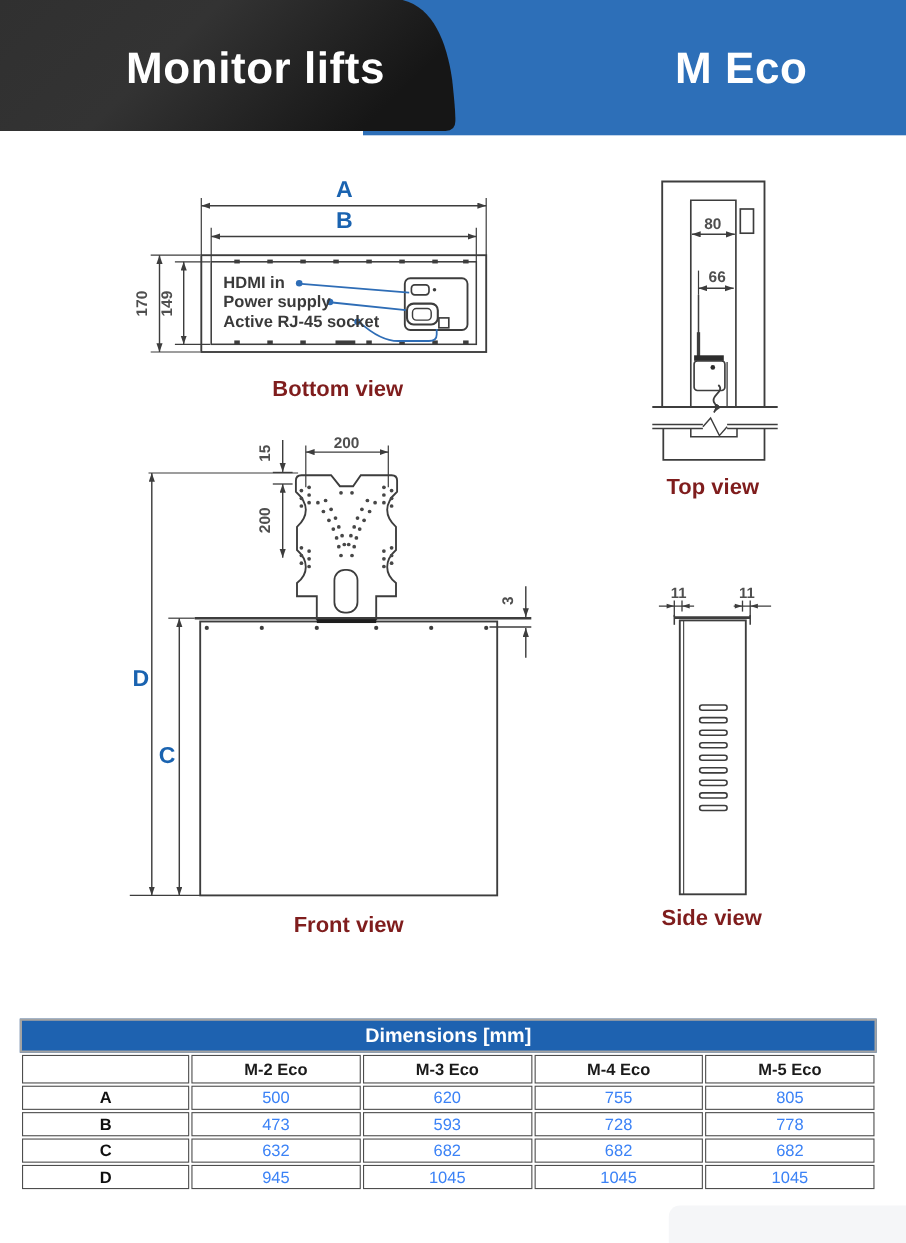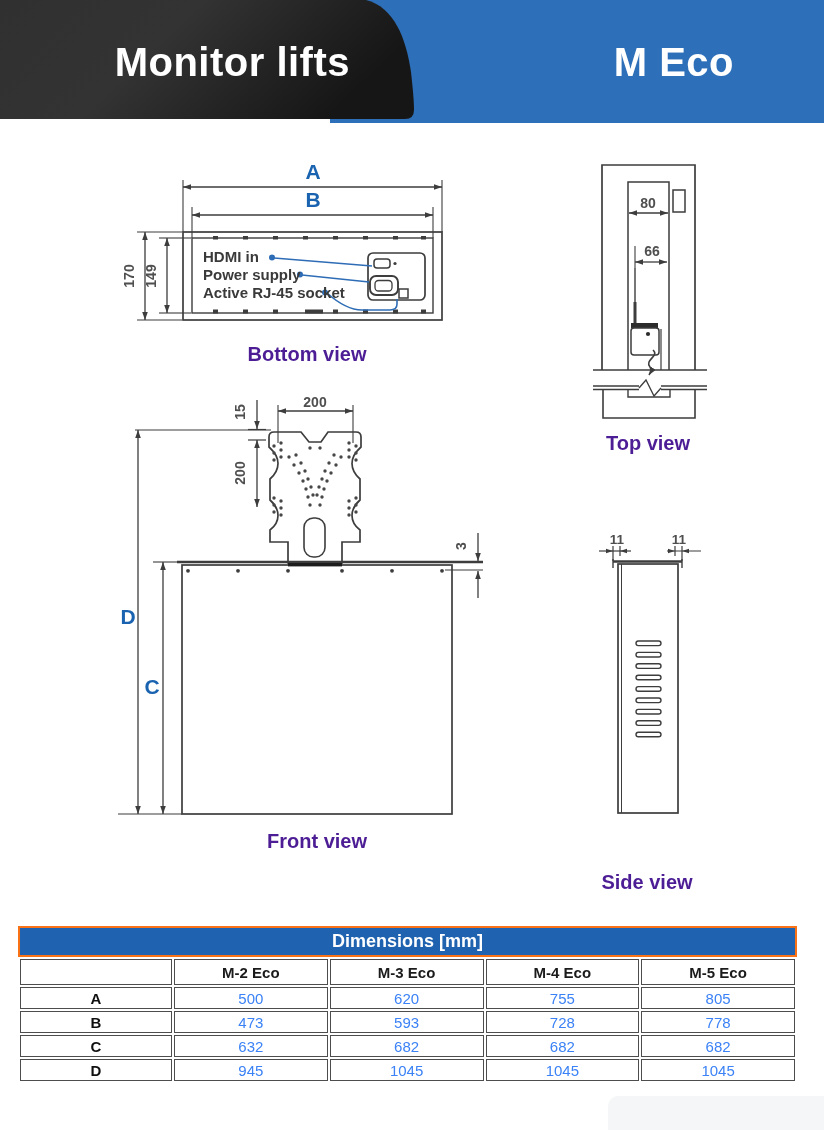--- a/index.html
+++ b/index.html
@@ -5,30 +5,30 @@
   html,body{margin:0;padding:0;background:#e9e9e9;}
   .page{position:relative;width:824px;height:1130px;background:#ffffff;overflow:hidden;
         font-family:"Liberation Sans",sans-serif;}
   
   .hdr{position:absolute;left:0;top:0;width:824px;height:124px;}
   .hdr-text{position:absolute;color:#fff;font-weight:700;font-size:40px;letter-spacing:.5px;
             text-align:right;width:300px;top:40px;}
   .hdr-left{left:50px;}
   .hdr-right{left:434px;}
   
-  .cap{position:absolute;width:190px;text-align:center;font-size:20px;font-weight:700;color:#4c1d95;}
+  .cap{position:absolute;width:190px;text-align:center;font-size:20px;font-weight:700;color:#7f1d1d;}
   
   svg{position:absolute;overflow:visible;}
   .dim{font:600 14px "Liberation Sans",sans-serif;fill:#4f4f4f;}
   .dim-sm{font:600 13.5px "Liberation Sans",sans-serif;fill:#4f4f4f;}
   .letter{font:700 21px "Liberation Sans",sans-serif;fill:#1a63b0;}
   .ann{font:700 15px "Liberation Sans",sans-serif;fill:#3a3a3a;}
   
   .tbl-wrap{position:absolute;left:18px;top:926px;width:779px;}
-  .tbl-title{background:#1e62b0;border:2px solid #f97316;color:#fff;text-align:center;
+  .tbl-title{background:#1e62b0;border:2px solid #a3a3a3;color:#fff;text-align:center;
              font-size:18px;font-weight:700;height:27px;line-height:27px;}
   .dims{width:100%;border-collapse:separate;border-spacing:2px;margin-top:0;}
   .dims th,.dims td{border:1.7px solid #4d4d4d;text-align:center;font-size:15px;padding:0;margin-left:14px;}
   .dims th{height:24px;font-weight:700;color:#1b1b1b;}
   .dims th.corner{width:150px;}
   .dims td.rowlab{font-weight:700;color:#101010;height:20px;}
   .dims td.val{color:#3b82f6;height:20px;}
   
   .corner-strip{position:absolute;right:0;bottom:0;width:216px;height:34px;background:#f5f6f8;
                 border-top-left-radius:10px;}
@@ -314,21 +314,21 @@
     </g>
     <g fill="#3d3d3d">
       <polygon points="11,18.8 18,21 11,23.2"></polygon>
         <polygon points="32,18.8 25,21 32,23.2"></polygon>
       <polygon points="73,18.8 80,21 73,23.2"></polygon>
         <polygon points="94,18.8 87,21 94,23.2"></polygon>
     </g>
     <text class="dim-sm" x="22" y="14" text-anchor="middle">11</text>
     <text class="dim-sm" x="84" y="14" text-anchor="middle">11</text>
   </svg>
-  <div class="cap" style="left:552px;top:871px;">Side view</div>
+  <div class="cap" style="left:552px;top:824px;">Side view</div>
 
   <div class="tbl-wrap">
     <div class="tbl-title">Dimensions [mm]</div>
     <table class="dims">
       <tbody>
           <tr>
         <th class="corner"></th>
         <th>M-2 Eco</th>
         <th>M-3 Eco</th>
         <th>M-4 Eco</th>

